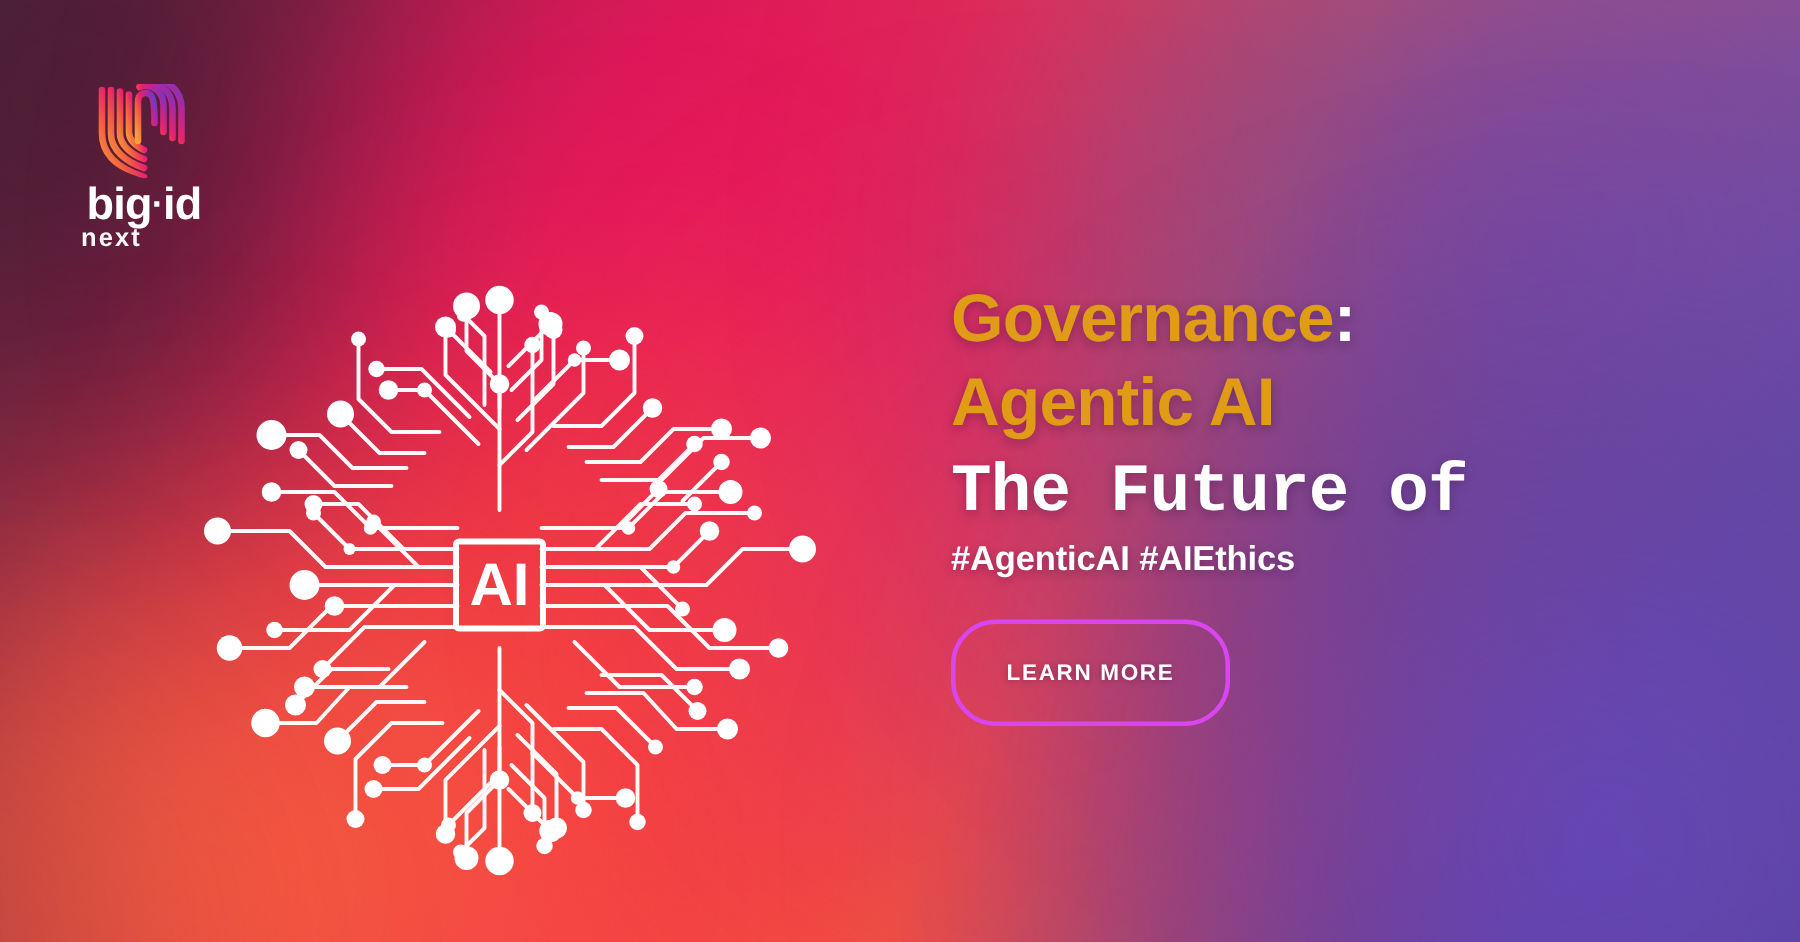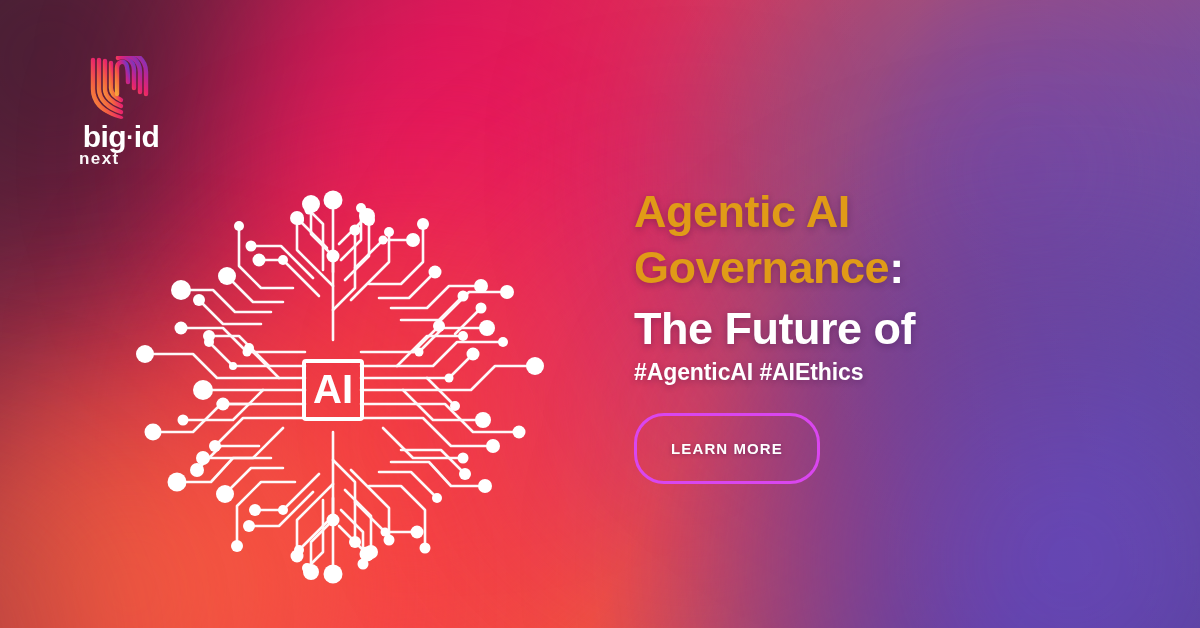--- a/index.html
+++ b/index.html
@@ -61,21 +61,21 @@
   }
   .blob-dark-bl {
     left:-300px; top:430px; width:480px; height:420px;
     background:radial-gradient(circle at 50% 50%, rgba(150,72,60,.55) 0%, rgba(150,72,60,0) 72%);
   }
   .bg-sheen {
     background:linear-gradient(250deg, rgba(255,255,255,.06) 0%, rgba(255,255,255,0) 38%);
   }
 
   
-  .logo { position:absolute; left:61px; top:52px; width:120px; }
+  .logo { position:absolute; left:36px; top:52px; width:120px; }
   .logo-mark { display:block; margin:0 auto; }
   .logo-word {
     margin-top:2px; text-align:center;
     font-size:30px; font-weight:bold; color:#ffffff;
     letter-spacing:-0.5px; line-height:1;
   }
   .logo-word .dot { color:#ffffff; font-size:24px; vertical-align:2px; }
   .logo-sub {
     text-align:left; margin-top:-2px; margin-left:18px;
     font-size:17px; font-weight:bold; color:#ffffff;
@@ -91,21 +91,21 @@
 
   
   .copy { position:absolute; left:634px; top:184px; width:470px; }
   .headline {
     font-size:45px; font-weight:bold; line-height:1.25;
     letter-spacing:-0.5px;
     text-shadow:0 2px 7px rgba(40,10,60,.33);
   }
   .headline .gold { color:#e09b17; }
   .headline .white { color:#ffffff; }
-  .headline-l2 { margin-top:4px; }
+  .headline-l2 { margin-top:4px;font-family:Liberation Mono, monospace; }
 
   .tags {
     font-size:23px; font-weight:bold; color:#ffffff;
     line-height:1.33; letter-spacing:-0.1px;
     text-shadow:0 2px 6px rgba(40,10,60,.3);
   }
 
   .cta {
     display:inline-flex; align-items:center; justify-content:center;
     margin-top:26px;
@@ -328,24 +328,24 @@
         <rect x="221" y="201" width="58" height="58" rx="2" fill="none" stroke="#ffffff" stroke-width="4"></rect>
         <text x="250" y="243" text-anchor="middle" font-family="Liberation Sans, sans-serif" font-size="40" font-weight="bold" fill="#ffffff">AI</text>
       </g>
     </svg>
   </div>
 
   <div class="copy">
 
     <div class="headline">
       <div>
-        <span class="gold">Agentic AI</span>
+        <span class="gold">Governance</span><span class="white">:</span>
       </div>
       <div>
-        <span class="gold">Governance</span><span class="white">:</span>
+        <span class="gold">Agentic AI</span>
       </div>
       <div class="headline-l2">
         <span class="white">The Future of</span>
       </div>
     </div>
 
     <div class="tags">
       <div>#AgenticAI #AIEthics</div>
     </div>
 

